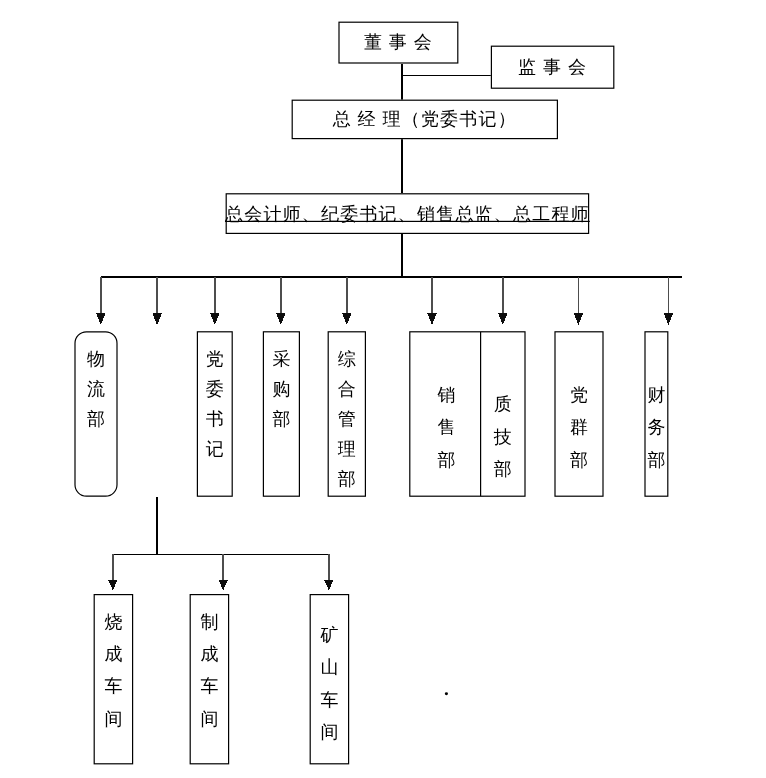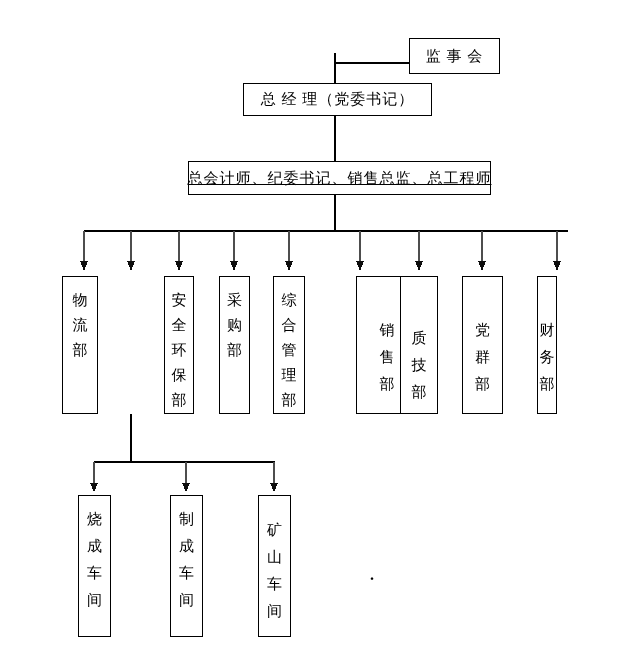--- a/index.html
+++ b/index.html
@@ -33,36 +33,36 @@
     font-size: 15px;
     text-align: center;
     word-break: break-all;
     line-height: 25px;
   }
   .dept-left  .vtext { margin-top: 11px; line-height: 25px; }
   .dept-right .vtext { margin-top: 40px; line-height: 27px; }
   .workshop   .vtext { margin-top: 10px; line-height: 27px; }
   
   .n-board       { left: 282px; top: 18px;  width: 100px; height: 35px; }
-  .n-supervisory { left: 409px; top: 38px;  width: 91px; height: 36px; }
-  .n-gm          { left: 243px; top: 83px;  width: 189px; height: 33px; }
+  .n-supervisory { left: 409px; top: 38px;  width: 103px; height: 36px; }
+  .n-gm          { left: 243px; top: 83px;  width: 222px; height: 33px; }
   .n-exec        { left: 188px; top: 161px; width: 303px; height: 34px; text-decoration: underline; }
   .dept  { top: 276px; height: 138px; }
-  .n-d0 { left: 62px;  width: 36px; }
+  .n-d0 { left: 62px;  width: 36px; border-radius: 10px; }
   .n-d1 { left: 114px; width: 36px; }
   .n-d2 { left: 164px; width: 30px; }
   .n-d3 { left: 219px; width: 31px; }
   .n-d4 { left: 273px; width: 32px; }
-  .n-d5 { left: 356px; width: 62px; }
+  .n-d5 { left: 341px; width: 62px; }
   .n-d6 { left: 400px; width: 38px; align-items: center; }
   .n-d7 { left: 462px; width: 41px; }
   .n-d8 { left: 537px; width: 20px; }
   .ws { top: 495px; height: 142px; }
   .n-w0 { left: 78px;  width: 33px; justify-content: center; }
-  .n-w1 { left: 170px; width: 33px; }
+  .n-w1 { left: 158px; width: 33px; }
   .n-w2 { left: 258px; width: 33px; align-items: center; }
   .stray-dot {
     position: absolute;
     left: 370px; top: 566px;
     font-size: 16px;
     font-weight: bold;
     color: #000;
   }
 </style>
 </head>
@@ -103,35 +103,38 @@
       <polygon points="356,261 364,261 360,271"></polygon>
       <polygon points="415,261 423,261 419,271"></polygon>
       <polygon points="478,261 486,261 482,271"></polygon>
       <polygon points="553,261 561,261 557,271"></polygon>
       <polygon points="90,483 98,483 94,492"></polygon>
       <polygon points="182,483 190,483 186,492"></polygon>
       <polygon points="270,483 278,483 274,492"></polygon>
     </g>
   </svg>
 
+  <div class="box h-box n-board">
+    <span>董 事 会</span>
+  </div>
   <div class="box h-box n-supervisory">
     <span>监 事 会</span>
   </div>
   <div class="box h-box n-gm">
     <span>总 经 理（党委书记）</span>
   </div>
   <div class="box h-box n-exec">
     <span>总会计师、纪委书记、销售总监、总工程师</span>
   </div>
 
   <div class="box v-box dept dept-left n-d0">
     <div class="vtext">物流部</div>
   </div>
   <div class="box v-box dept dept-left n-d2">
-    <div class="vtext">安全环保部</div>
+    <div class="vtext">党委书记</div>
   </div>
   <div class="box v-box dept dept-left n-d4">
     <div class="vtext">综合管理部</div>
   </div>
   <div class="box v-box dept dept-left n-d3">
     <div class="vtext">采购部</div>
   </div>
   <div class="box v-box dept dept-right n-d5">
     <div class="vtext">销售部</div>
   </div>

